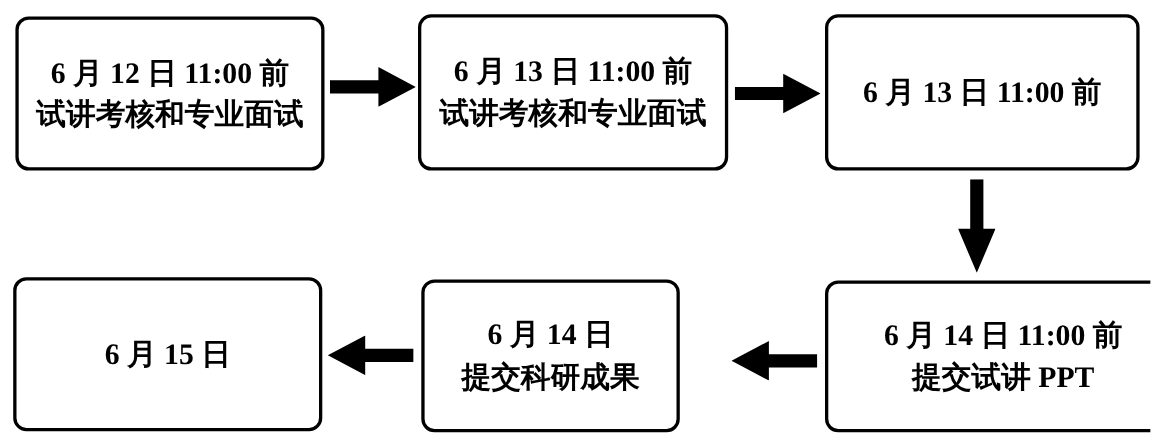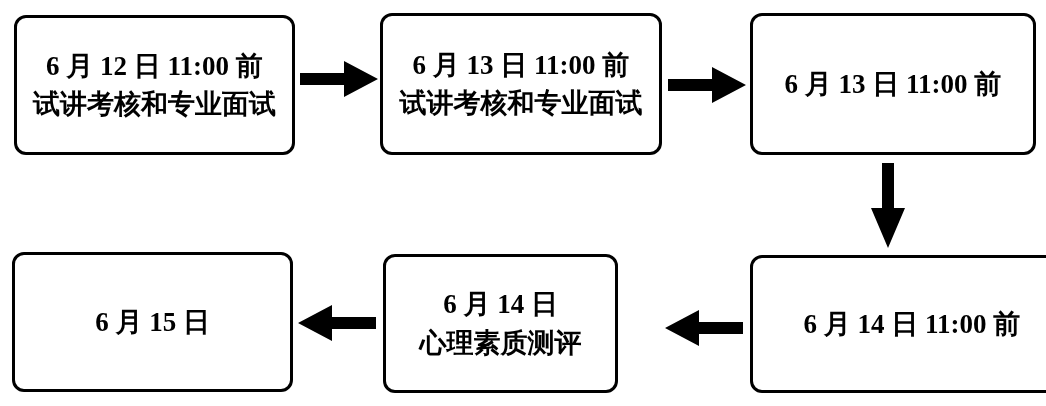--- a/index.html
+++ b/index.html
@@ -88,31 +88,32 @@
   </div>
 
   <div class="arrow" id="arrow3">
     <svg width="34" height="85" viewBox="0 0 34 85">
         <path d="M11 0 H23 V45 H34 L17 85 L0 45 H11 Z"></path>
       </svg>
   </div>
 
   <div class="flow-box" id="box4">
     <div>6 月 14 日 11:00 前</div>
+    <div>提交试讲 PPT</div>
   </div>
 
   <div class="arrow" id="arrow4">
     <svg width="78" height="36" viewBox="0 0 78 36">
         <path d="M78 12 H34 V0 L0 18 L34 36 V24 H78 Z"></path>
       </svg>
   </div>
 
   <div class="flow-box" id="box5">
     <div>6 月 14 日</div>
-    <div>心理素质测评</div>
+    <div>提交科研成果</div>
   </div>
 
   <div class="arrow" id="arrow5">
     <svg width="78" height="36" viewBox="0 0 78 36">
         <path d="M78 12 H34 V0 L0 18 L34 36 V24 H78 Z"></path>
       </svg>
   </div>
 
   <div class="flow-box" id="box6">
     <div>6 月 15 日</div>

